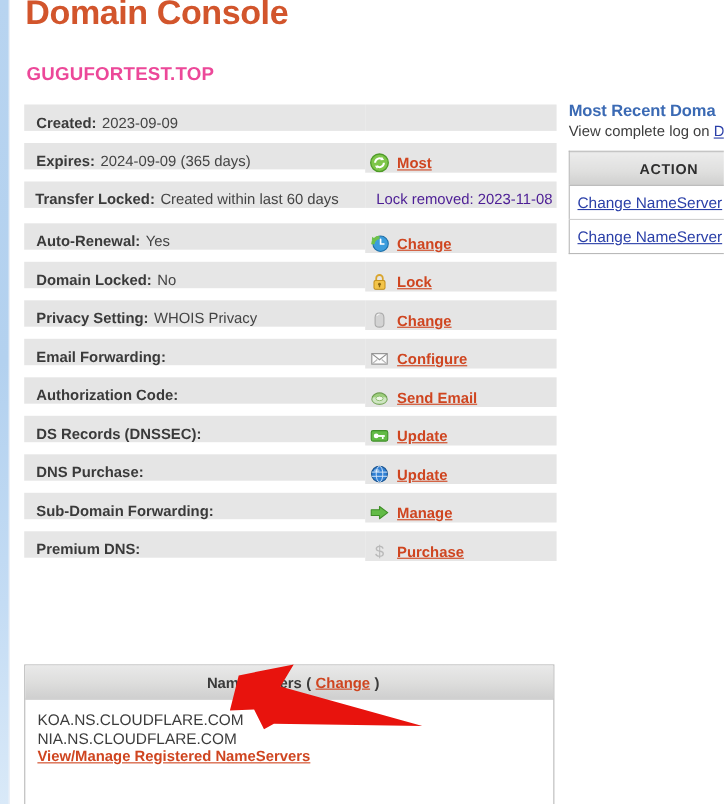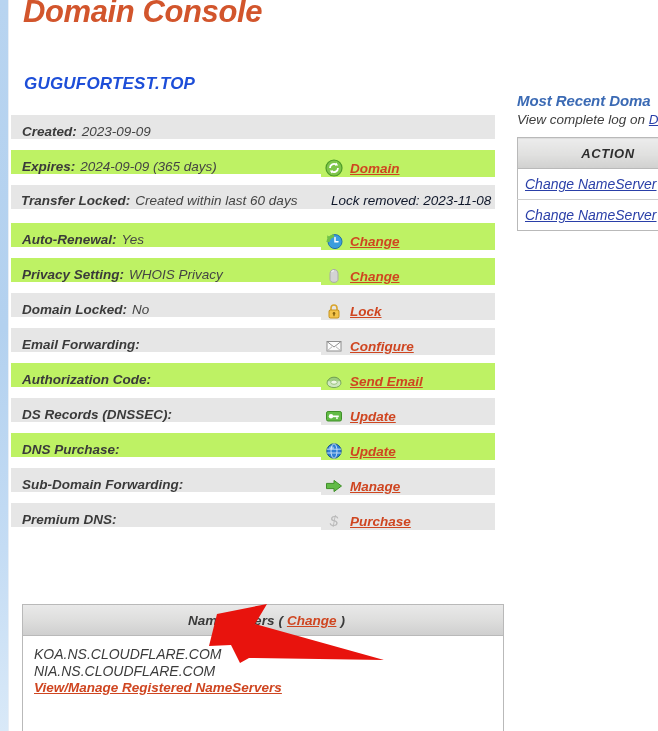--- a/index.html
+++ b/index.html
@@ -29,77 +29,75 @@
     left: 8px; top: 0;
     width: 1px; height: 731px;
     background: #e8eef5;
   }
 
   #page {
     position: absolute;
     left: 9px; top: 0;
     width: 550px; height: 731px;
     background: #ffffff;
-    font-style: italic;
   }
 
   
   #console-title {
     position: absolute;
     left: 14px; top: -6px;
     font-size: 31px;
     font-weight: bold;
     color: #d2552c;
     letter-spacing: -0.4px;
     white-space: nowrap;
   }
   #domain-name {
     position: absolute;
-    left: 15px; top: 74px;
+    left: 15px; top: 58px;
     font-size: 17px;
     font-weight: bold;
-    color: #1d4ed8;
+    color: #ec4899;
     letter-spacing: 0.2px;
     white-space: nowrap;
   }
 
   
   #detail-table {
     position: absolute;
-    left: 2px; top: 95px;
+    left: 13px; top: 95px;
     width: 484px;
     border-collapse: collapse;
     table-layout: fixed;
-    margin-top: 20px;
   }
   #detail-table td {
     padding: 0;
     vertical-align: top;
   }
   .drow { height: 35px; }
   .drow.shaded .cell { background: #e6e6e6; }
-  .drow.plain  .cell { background: #bef264; }
+  .drow.plain  .cell { background: #e5e5e5; }
   .cell {
     height: 100%;
     box-sizing: border-box;
     padding: 9px 0 0 11px;
   }
   .cell.right { padding-left: 4px; }
   .lbl {
     font-weight: bold;
     color: #3a3a3a;
     font-size: 13.5px;
   }
   .val {
     color: #444444;
     font-size: 13.5px;
     margin-left: 5px;
   }
   .note {
-    color: #0f172a;
+    color: #4c1d95;
     font-size: 13.5px;
   }
   
   .drow.tall { height: 38px; }
   .drow.tall .cell { padding-top: 8px; line-height: 16px; padding-left: 10px; }
 
   .act {
     display: flex;
     align-items: center;
     gap: 7px;
@@ -250,21 +248,21 @@
               <span class="act">
                 <span class="ico">
                   <svg width="18" height="18" viewBox="0 0 18 18">
                     <circle cx="9" cy="9" r="8" fill="#7ec64a" stroke="#4e9b28" stroke-width="1.2"></circle>
                 <path d="M5 9a4 4 0 0 1 6.4-3.2" fill="none" stroke="#ffffff" stroke-width="1.8"></path>
                 <path d="M13 9a4 4 0 0 1-6.4 3.2" fill="none" stroke="#ffffff" stroke-width="1.8"></path>
                 <polygon points="11.2,3.6 13.2,6.4 9.9,6.6" fill="#ffffff"></polygon>
                 <polygon points="6.8,14.4 4.8,11.6 8.1,11.4" fill="#ffffff"></polygon>
                   </svg>
                 </span>
-                <a class="lnk" href="#">Domain</a>
+                <a class="lnk" href="#">Most</a>
               </span>
             </div>
           </td>
         </tr>
         <tr class="drow shaded tall">
           <td>
             <div class="cell"><span class="lbl">Transfer Locked:</span><span class="val">Created within last 60 days</span></div>
           </td>
           <td>
             <div class="cell right"><span class="note">Lock removed: 2023-11-08</span></div>
@@ -276,38 +274,20 @@
           </td>
           <td>
             <div class="cell right">
               <span class="act">
                 <span class="ico">
                   <svg width="18" height="18" viewBox="0 0 18 18">
                     <circle cx="10" cy="9.6" r="7" fill="#3b9ddd" stroke="#2170a8" stroke-width="1"></circle>
                 <path d="M3 10a6 6 0 0 1 6-6" fill="none" stroke="#6ec14a" stroke-width="3.2"></path>
                 <polygon points="2.4,3.2 5.4,5.4 2,6.6" fill="#6ec14a"></polygon>
                 <path d="M10 5.6v4.2h3" stroke="#ffffff" stroke-width="1.5" fill="none" stroke-linecap="round"></path>
-                  </svg>
-                </span>
-                <a class="lnk" href="#">Change</a>
-              </span>
-            </div>
-          </td>
-        </tr>
-        <tr class="drow plain">
-          <td>
-            <div class="cell"><span class="lbl">Privacy Setting:</span><span class="val">WHOIS Privacy</span></div>
-          </td>
-          <td>
-            <div class="cell right">
-              <span class="act">
-                <span class="ico">
-                  <svg width="18" height="18" viewBox="0 0 18 18">
-                    <path d="M9 2.5c2.4 0 4 1.7 4 4.2v5.6c0 1.7-1.5 3.1-4 3.1s-4-1.4-4-3.1V6.7c0-2.5 1.6-4.2 4-4.2z" fill="#d3d3d3" stroke="#a9a9a9" stroke-width="1"></path>
-                <path d="M6.5 5c.7-1 1.5-1.4 2.5-1.4" fill="none" stroke="#f2f2f2" stroke-width="1.2"></path>
                   </svg>
                 </span>
                 <a class="lnk" href="#">Change</a>
               </span>
             </div>
           </td>
         </tr>
         <tr class="drow shaded">
           <td>
             <div class="cell"><span class="lbl">Domain Locked:</span><span class="val">No</span></div>
@@ -318,20 +298,38 @@
                 <span class="ico">
                   <svg width="18" height="18" viewBox="0 0 18 18">
                     <path d="M6 8V6a3 3 0 0 1 6 0v2" fill="none" stroke="#d9a52e" stroke-width="1.6"></path>
                 <rect x="4" y="8" width="10" height="8" rx="1.4" fill="#f2c councils"></rect>
                 <rect x="4" y="8" width="10" height="8" rx="1.4" fill="#f3c44a" stroke="#c8941f" stroke-width="1"></rect>
                 <circle cx="9" cy="11.4" r="1.3" fill="#8a6510"></circle>
                 <rect x="8.4" y="11.6" width="1.2" height="2.6" fill="#8a6510"></rect>
                   </svg>
                 </span>
                 <a class="lnk" href="#">Lock</a>
+              </span>
+            </div>
+          </td>
+        </tr>
+        <tr class="drow plain">
+          <td>
+            <div class="cell"><span class="lbl">Privacy Setting:</span><span class="val">WHOIS Privacy</span></div>
+          </td>
+          <td>
+            <div class="cell right">
+              <span class="act">
+                <span class="ico">
+                  <svg width="18" height="18" viewBox="0 0 18 18">
+                    <path d="M9 2.5c2.4 0 4 1.7 4 4.2v5.6c0 1.7-1.5 3.1-4 3.1s-4-1.4-4-3.1V6.7c0-2.5 1.6-4.2 4-4.2z" fill="#d3d3d3" stroke="#a9a9a9" stroke-width="1"></path>
+                <path d="M6.5 5c.7-1 1.5-1.4 2.5-1.4" fill="none" stroke="#f2f2f2" stroke-width="1.2"></path>
+                  </svg>
+                </span>
+                <a class="lnk" href="#">Change</a>
               </span>
             </div>
           </td>
         </tr>
         <tr class="drow shaded">
           <td>
             <div class="cell"><span class="lbl">Email Forwarding:</span></div>
           </td>
           <td>
             <div class="cell right">

